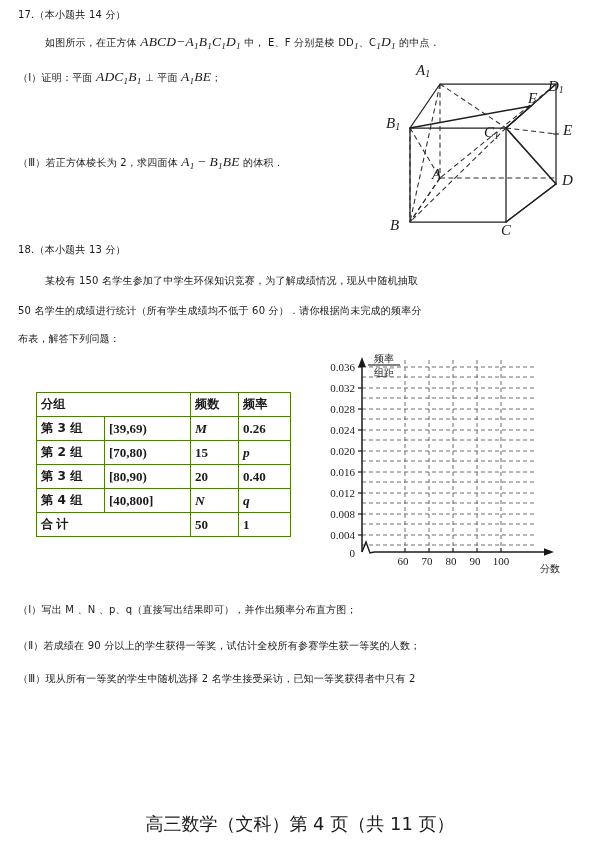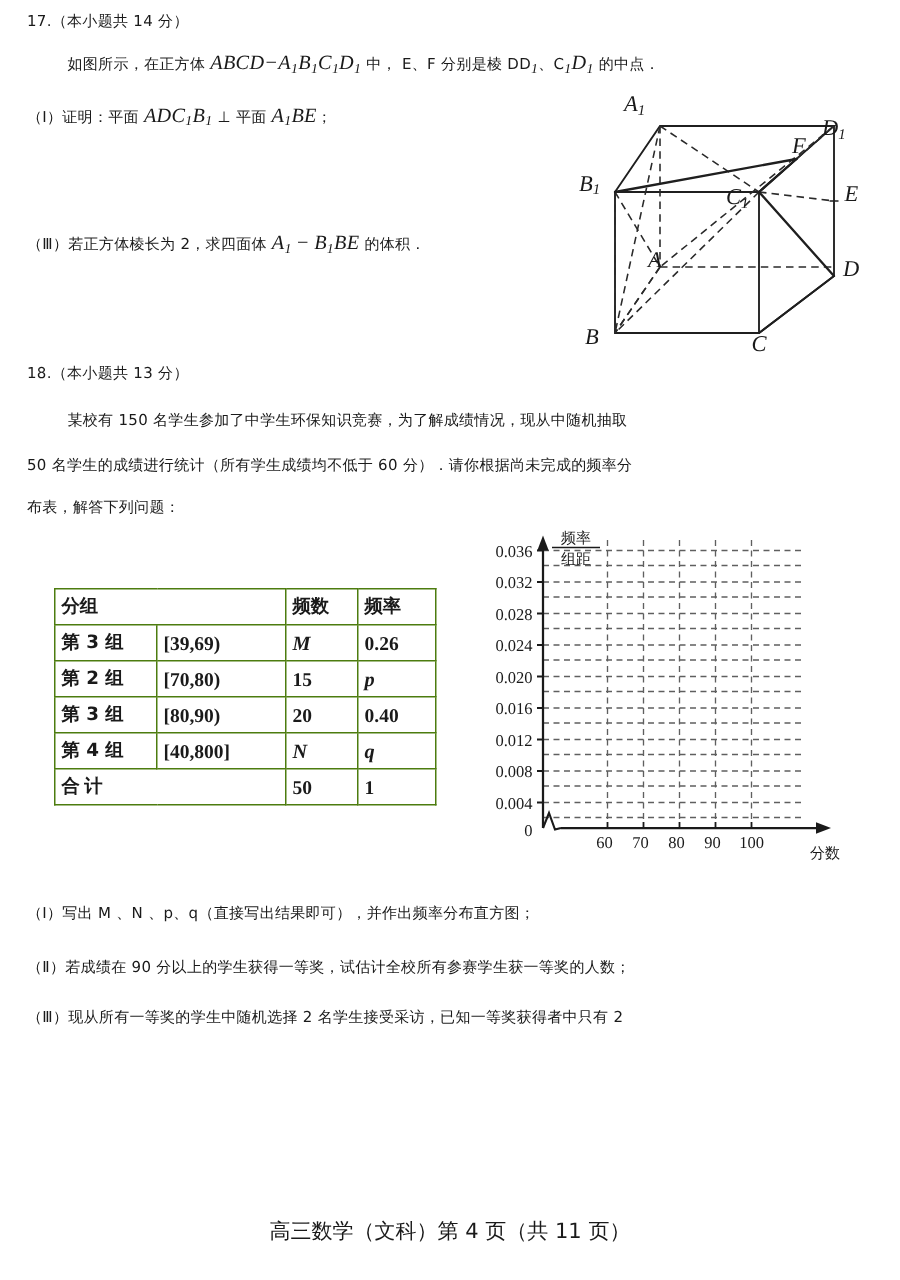--- a/index.html
+++ b/index.html
@@ -101,21 +101,21 @@
     fill: #1a1a1a;
   }
 
   
   #footer {
     position: absolute;
     left: 0; right: 0;
     top: 812px;
     text-align: center;
     font-family: "DejaVu Sans", "Liberation Sans", sans-serif;
-    font-size: 14px;
+    font-size: 18px;
   }
 </style>
 </head>
 <body>
 
 <div class="page">
 
   <div class="qline cn" id="p17-head">17.（本小题共 14 分）</div>
 
   <div class="qline" id="p17-body">

